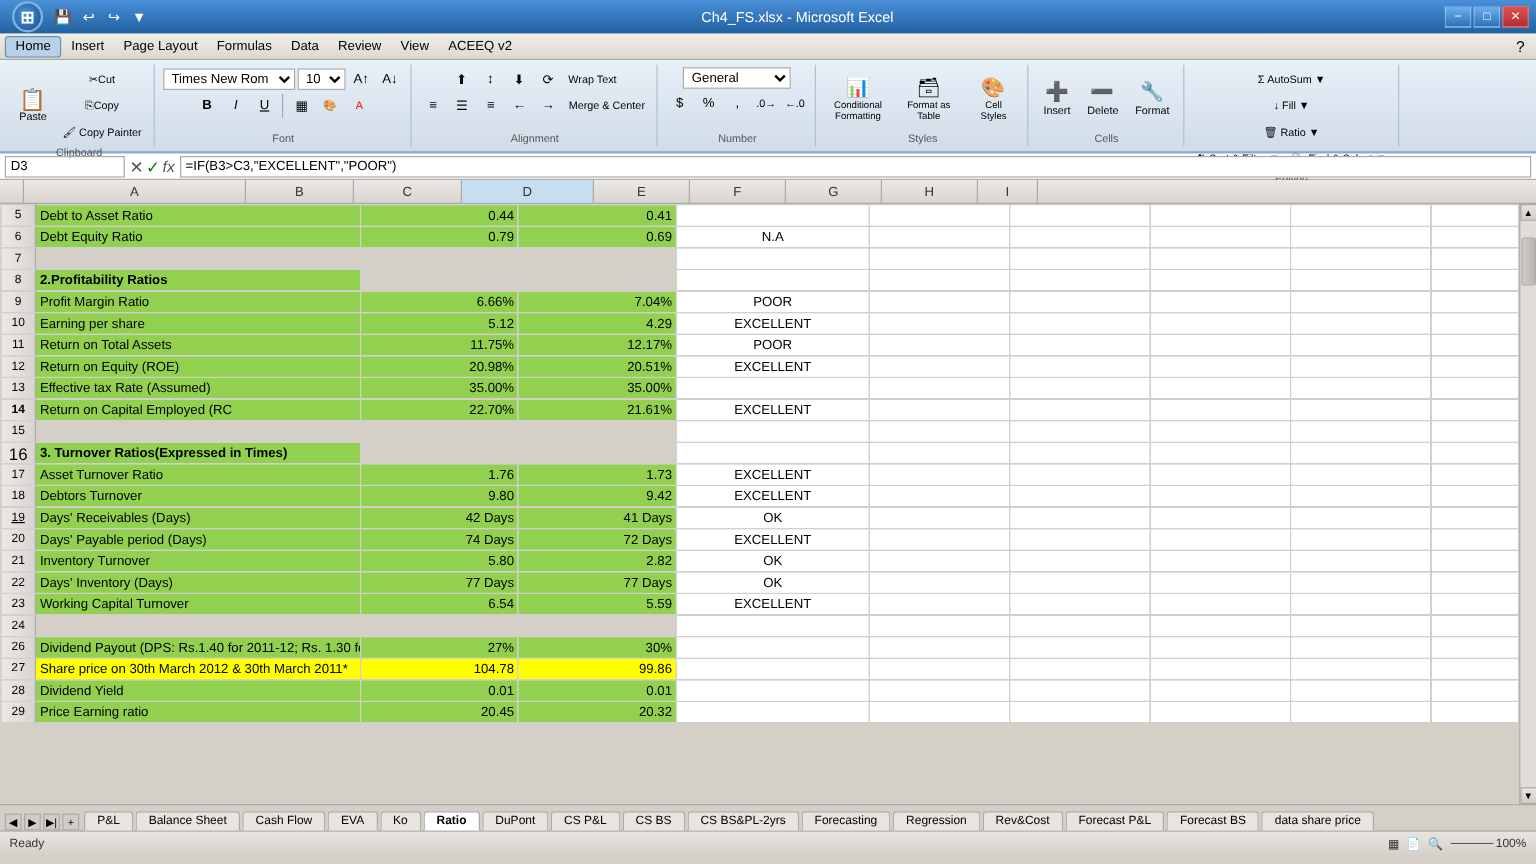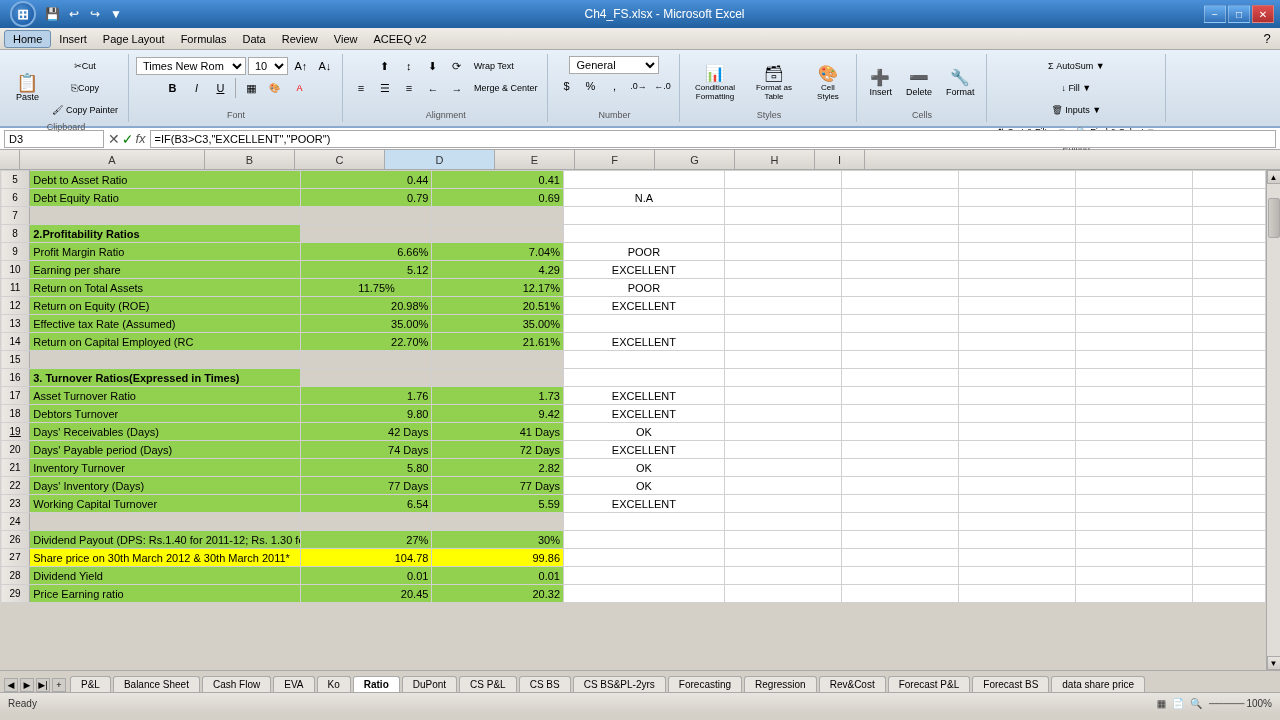--- a/index.html
+++ b/index.html
@@ -427,21 +427,21 @@
 
     <div class="ribbon-group" style="min-width:140px;">
       <div class="ribbon-group-content" style="flex-direction:column; gap:2px; width:100%;">
         <div class="font-row">
           <div class="rb-small" style="font-size:9px; width:auto; padding:1px 4px;">Σ AutoSum ▼</div>
         </div>
         <div class="font-row">
           <div class="rb-small" style="font-size:9px; width:auto; padding:1px 4px;">↓ Fill ▼</div>
         </div>
         <div class="font-row">
-          <div class="rb-small" style="font-size:9px; width:auto; padding:1px 4px;">🗑 Inputs ▼</div>
+          <div class="rb-small" style="font-size:9px; width:auto; padding:1px 4px;">🗑 Ratio ▼</div>
         </div>
         <div class="font-row">
           <div class="rb-small" style="font-size:9px; width:auto; padding:1px 3px;">⇅ Sort &amp; Filter ▼</div>
           <div class="rb-small" style="font-size:9px; width:auto; padding:1px 3px;">🔍 Find &amp; Select ▼</div>
         </div>
       </div>
       <div class="ribbon-group-label">Editing</div>
     </div>
 
   </div>
@@ -558,21 +558,21 @@
                 <td style="background: white; text-align: center;">EXCELLENT</td>
                 <td style="background: white;"></td>
                 <td style="background: white;"></td>
                 <td style="background: white;"></td>
                 <td style="background: white;"></td>
                 <td style="background: white;"></td>
               </tr>
               <tr>
                 <td style="background: linear-gradient(to right, rgb(236, 232, 228), rgb(216, 212, 208)); text-align: center; font-size: 10px; border-right: 1px solid rgb(170, 170, 170);">11</td>
                 <td style="background: rgb(146, 208, 80);">Return on Total Assets</td>
-                <td style="background: rgb(146, 208, 80); text-align: center; padding-left: 24px;">11.75%</td>
+                <td style="background: rgb(146, 208, 80); text-align: right; padding-left: 24px;">11.75%</td>
                 <td style="background: rgb(146, 208, 80); text-align: right;">12.17%</td>
                 <td style="background: white; text-align: center;">POOR</td>
                 <td style="background: white;"></td>
                 <td style="background: white;"></td>
                 <td style="background: white;"></td>
                 <td style="background: white;"></td>
                 <td style="background: white;"></td>
               </tr>
               <tr>
                 <td style="background: linear-gradient(to right, rgb(236, 232, 228), rgb(216, 212, 208)); text-align: center; font-size: 10px; border-right: 1px solid rgb(170, 170, 170);">12</td>
@@ -592,21 +592,21 @@
                 <td style="background: rgb(146, 208, 80); text-align: right;">35.00%</td>
                 <td style="background: rgb(146, 208, 80); text-align: right;">35.00%</td>
                 <td style="background: white;"></td>
                 <td style="background: white;"></td>
                 <td style="background: white;"></td>
                 <td style="background: white;"></td>
                 <td style="background: white;"></td>
                 <td style="background: white;"></td>
               </tr>
               <tr>
-                <td style="background: linear-gradient(to right, rgb(236, 232, 228), rgb(216, 212, 208)); text-align: center; font-size: 10px; border-right: 1px solid rgb(170, 170, 170);">14</td>
+                <td style="background: linear-gradient(to right, rgb(236, 232, 228), rgb(216, 212, 208)); text-align: center; font-size: 10px; border-right: 1px solid rgb(170, 170, 170); font-weight: bold;">14</td>
                 <td style="background: rgb(146, 208, 80);">Return on Capital Employed (RC</td>
                 <td style="background: rgb(146, 208, 80); text-align: right;">22.70%</td>
                 <td style="background: rgb(146, 208, 80); text-align: right;">21.61%</td>
                 <td style="background: white; text-align: center;">EXCELLENT</td>
                 <td style="background: white;"></td>
                 <td style="background: white;"></td>
                 <td style="background: white;"></td>
                 <td style="background: white;"></td>
                 <td style="background: white;"></td>
               </tr>
@@ -616,21 +616,21 @@
                 <td></td>
                 <td></td>
                 <td style="background: white;"></td>
                 <td style="background: white;"></td>
                 <td style="background: white;"></td>
                 <td style="background: white;"></td>
                 <td style="background: white;"></td>
                 <td style="background: white;"></td>
               </tr>
               <tr>
-                <td style="background: linear-gradient(to right, rgb(236, 232, 228), rgb(216, 212, 208)); text-align: center; font-size: 10px; border-right: 1px solid rgb(170, 170, 170);">16</td>
+                <td style="background: linear-gradient(to right, rgb(236, 232, 228), rgb(216, 212, 208)); text-align: center; font-size: 14px; border-right: 1px solid rgb(170, 170, 170);">16</td>
                 <td style="background: rgb(146, 208, 80); font-weight: bold;">3.  Turnover  Ratios(Expressed in Times)</td>
                 <td></td>
                 <td></td>
                 <td style="background: white;"></td>
                 <td style="background: white;"></td>
                 <td style="background: white;"></td>
                 <td style="background: white;"></td>
                 <td style="background: white;"></td>
                 <td style="background: white;"></td>
               </tr>

